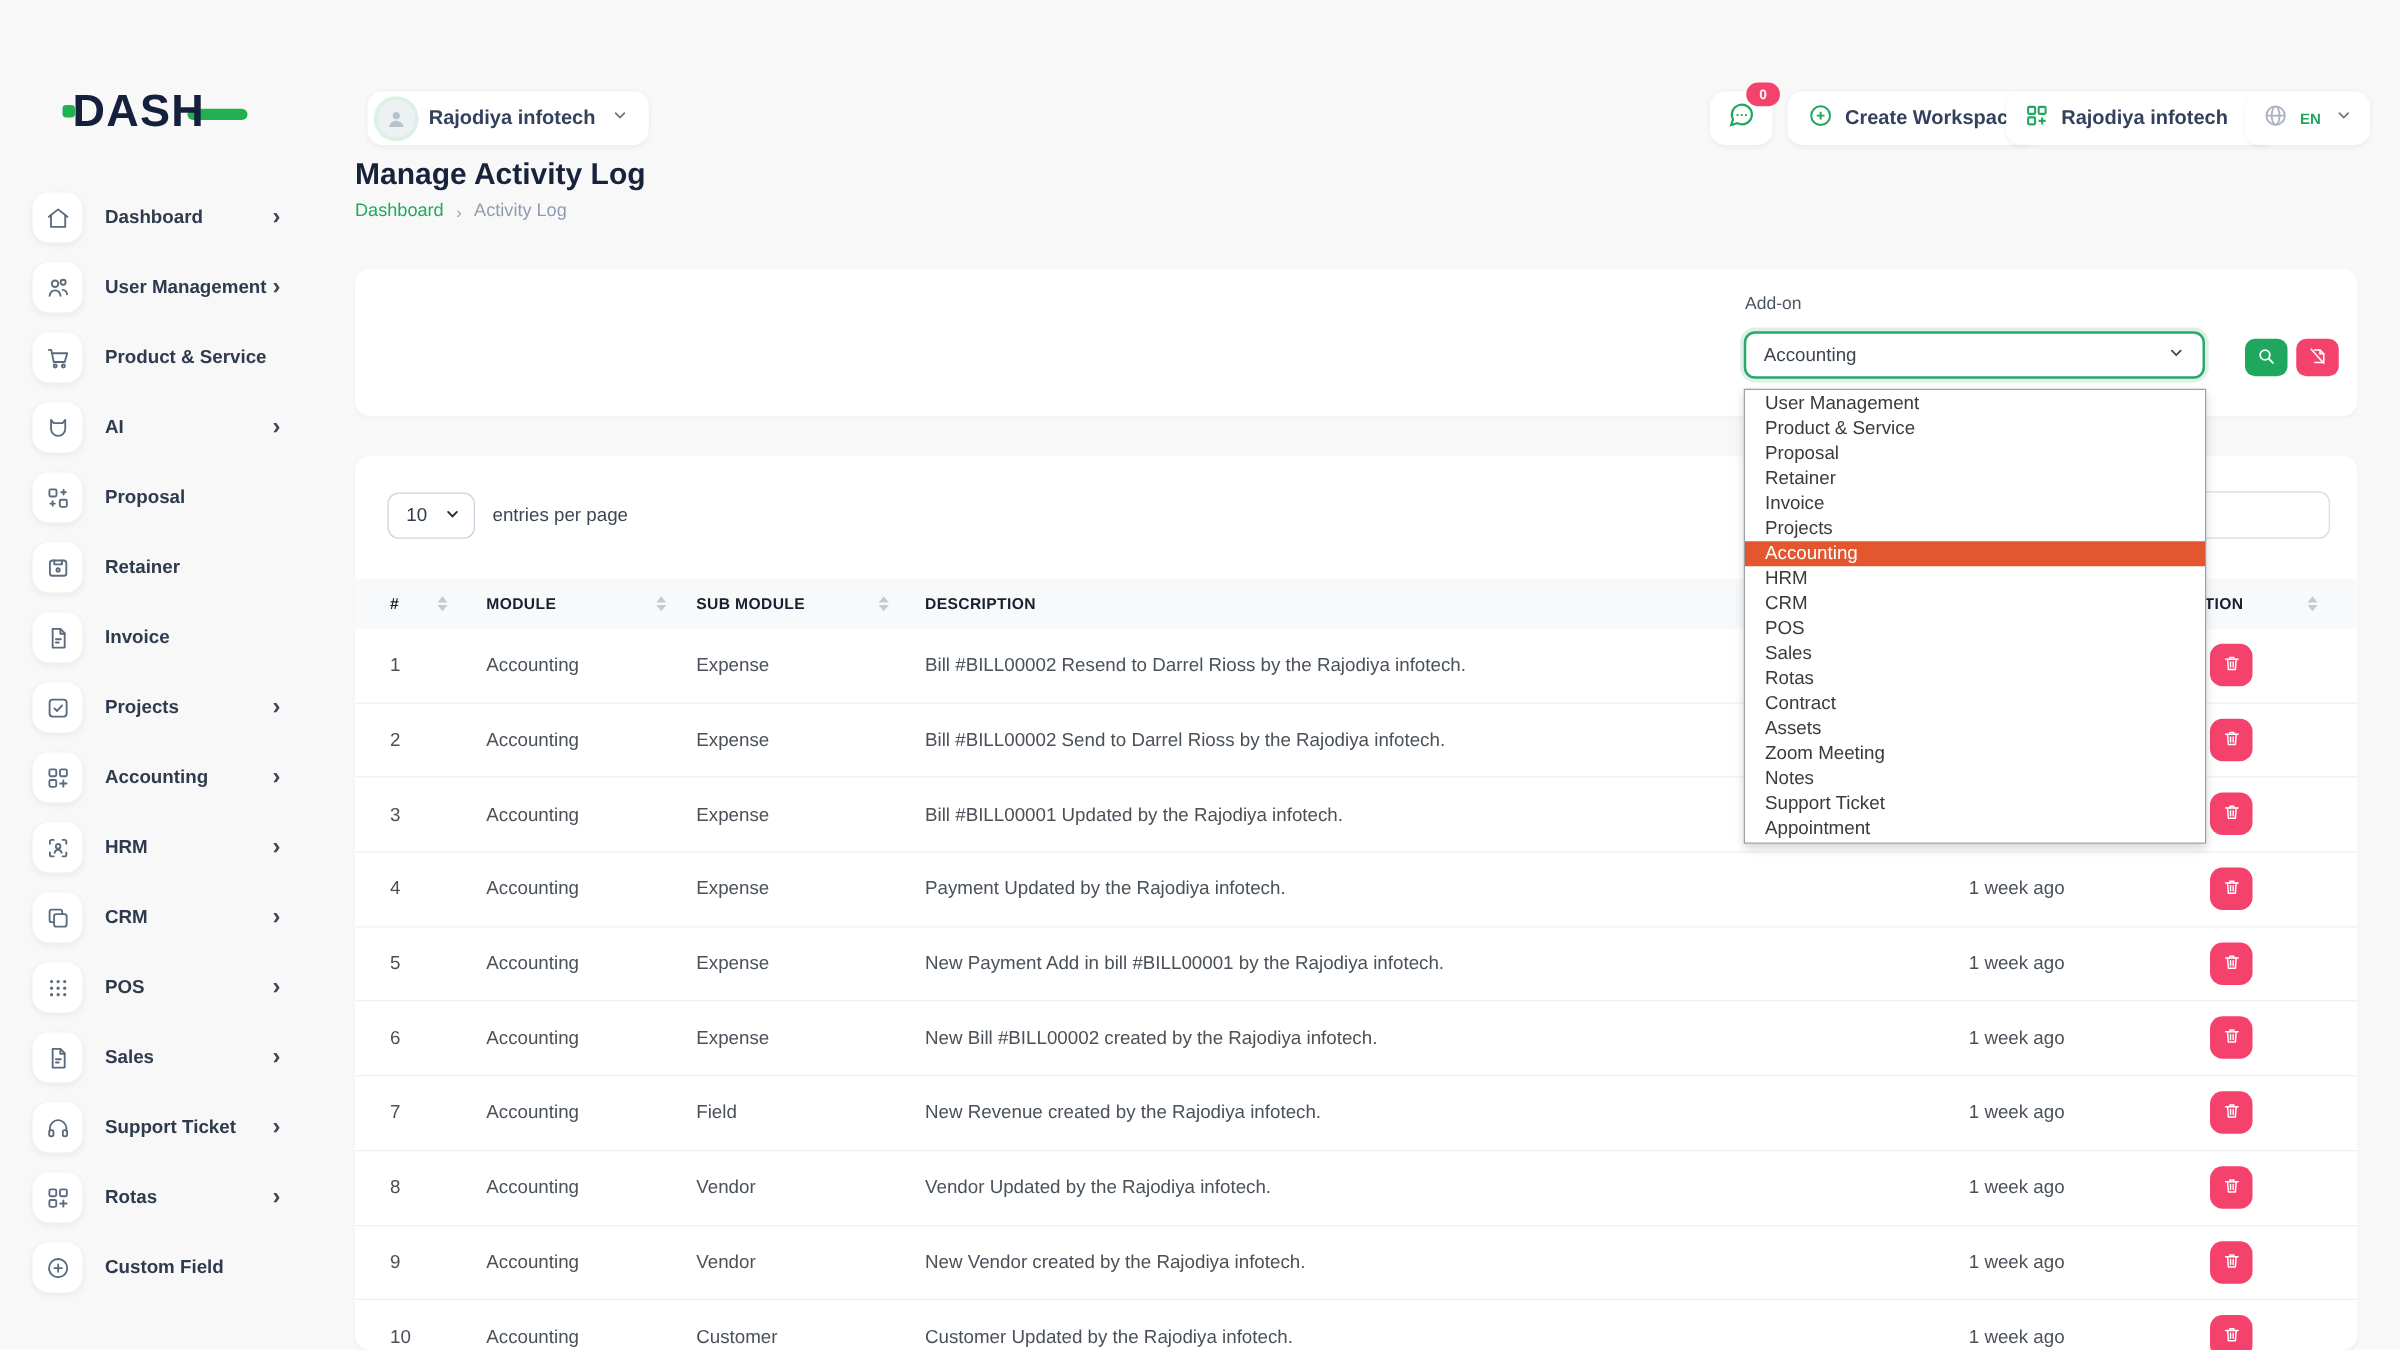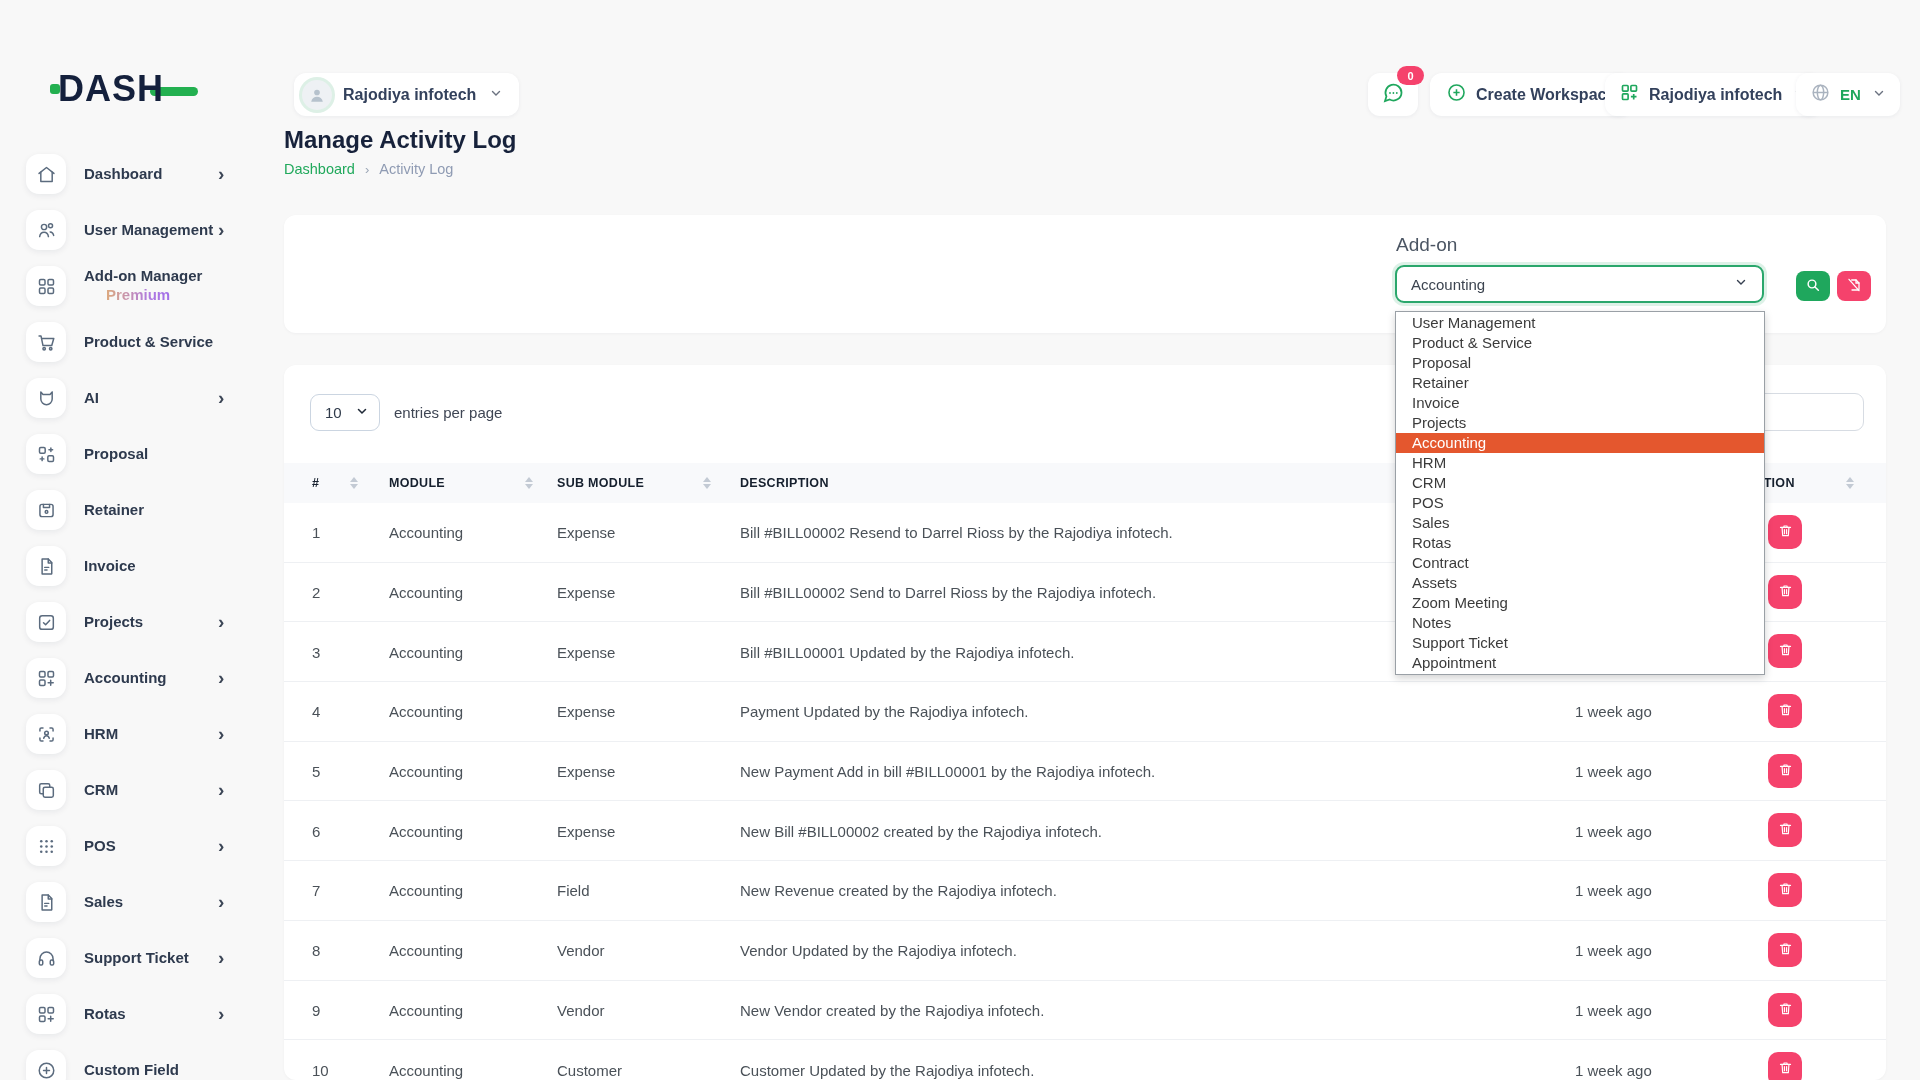--- a/index.html
+++ b/index.html
@@ -29,32 +29,32 @@
           display:flex;align-items:center;justify-content:center;overflow:hidden;}
   .pill-label{font-size:16px;font-weight:600;color:#33415c;}
   .chev-down{margin-left:2px;color:#6b7280;}
   .chev-down svg{width:14px;height:14px;}
   .chat-pill{left:1368px;width:50px;justify-content:center;}
   .badge{position:absolute;top:-7px;right:-6px;min-width:19px;height:19px;border-radius:10px;background:#f5426c;
          color:#fff;font-size:11px;font-weight:700;display:flex;align-items:center;justify-content:center;padding:0 4px;}
   .create-pill{left:1430px;padding:0 16px;gap:9px;align-items:center;}
   .wsmenu-pill{left:1605px;padding:0 14px;gap:9px;}
   .lang-pill{left:1796px;padding:0 14px;gap:9px;}
-  .lang-code{font-size:15px;font-weight:700;color:#1fa75d;}
+  .lang-code{font-size:12px;font-weight:700;color:#1fa75d;}
   
   .page-title{position:absolute;left:284px;top:126px;font-size:24px;font-weight:700;color:#17223b;}
   .breadcrumb{position:absolute;left:284px;top:161px;font-size:14.5px;display:flex;gap:10px;align-items:center;}
   .bc-link{color:#21a95c;cursor:pointer;}
   .bc-sep{color:#9aa5b5;font-size:13px;}
   .bc-current{color:#8f9bb3;}
   
   .card{position:absolute;background:#fff;border-radius:12px;box-shadow:0 1px 3px rgba(16,24,40,.04);}
   .filter-card{left:284px;top:215px;width:1602px;height:118px;}
   .table-card{left:284px;top:365px;width:1602px;height:715px;}
-  .addon-label{position:absolute;left:1112px;top:19px;font-size:19px;color:#4b5563;}
+  .addon-label{position:absolute;left:1112px;top:19px;font-size:14px;color:#4b5563;}
   .select-box{position:absolute;left:1111px;top:50px;width:369px;height:38px;border:2px solid #2aa76c;border-radius:9px;
               box-shadow:0 0 0 3px rgba(42,167,108,.16);background:#fff;display:flex;align-items:center;
               padding:0 14px;box-sizing:border-box;cursor:pointer;}
   .select-box .sel-text{font-size:15px;color:#3c4450;flex:1;}
   .icon-btn{position:absolute;top:56px;width:34px;height:30px;border-radius:8px;border:none;display:flex;
             align-items:center;justify-content:center;cursor:pointer;}
   .btn-search{left:1512px;background:#1fa75d;}
   .btn-reset{left:1553px;background:#f5426c;}
   .icon-btn svg{width:16px;height:16px;}
   
@@ -109,31 +109,20 @@
           <span class="side-icon">
             <svg viewBox="0 0 24 24" fill="none" stroke="#5b6b7e" stroke-width="1.7" stroke-linecap="round" stroke-linejoin="round">
               <circle cx="9.2" cy="8" r="3"></circle>
               <path d="M4.2 19c.5-3.2 2.6-5 5-5s4.5 1.8 5 5"></path>
               <circle cx="16.6" cy="6.6" r="2.3"></circle>
               <path d="M16.2 13.6c2.3.2 3.6 1.7 4 4"></path>
             </svg>
           </span>
           <span class="side-label">User Management</span>
           <span class="side-chev">›</span>
-        </div>
-        <div class="side-item">
-          <span class="side-icon">
-            <svg viewBox="0 0 24 24" fill="none" stroke="#5b6b7e" stroke-width="1.7" stroke-linecap="round" stroke-linejoin="round">
-              <rect x="4" y="4" width="6.3" height="6.3" rx="1.4"></rect>
-              <rect x="13.7" y="4" width="6.3" height="6.3" rx="1.4"></rect>
-              <rect x="4" y="13.7" width="6.3" height="6.3" rx="1.4"></rect>
-              <rect x="13.7" y="13.7" width="6.3" height="6.3" rx="1.4"></rect>
-            </svg>
-          </span>
-          <span class="side-label">Add-on Manager<span class="premium">Premium</span></span>
         </div>
         <div class="side-item">
           <span class="side-icon">
             <svg viewBox="0 0 24 24" fill="none" stroke="#5b6b7e" stroke-width="1.7" stroke-linecap="round" stroke-linejoin="round">
               <path d="M3.5 4.5h2.2L8 15.5h10l2.3-8H6.2"></path>
               <circle cx="9.3" cy="19.2" r="1.4"></circle>
               <circle cx="16.8" cy="19.2" r="1.4"></circle>
             </svg>
           </span>
           <span class="side-label">Product &amp; Service</span>

